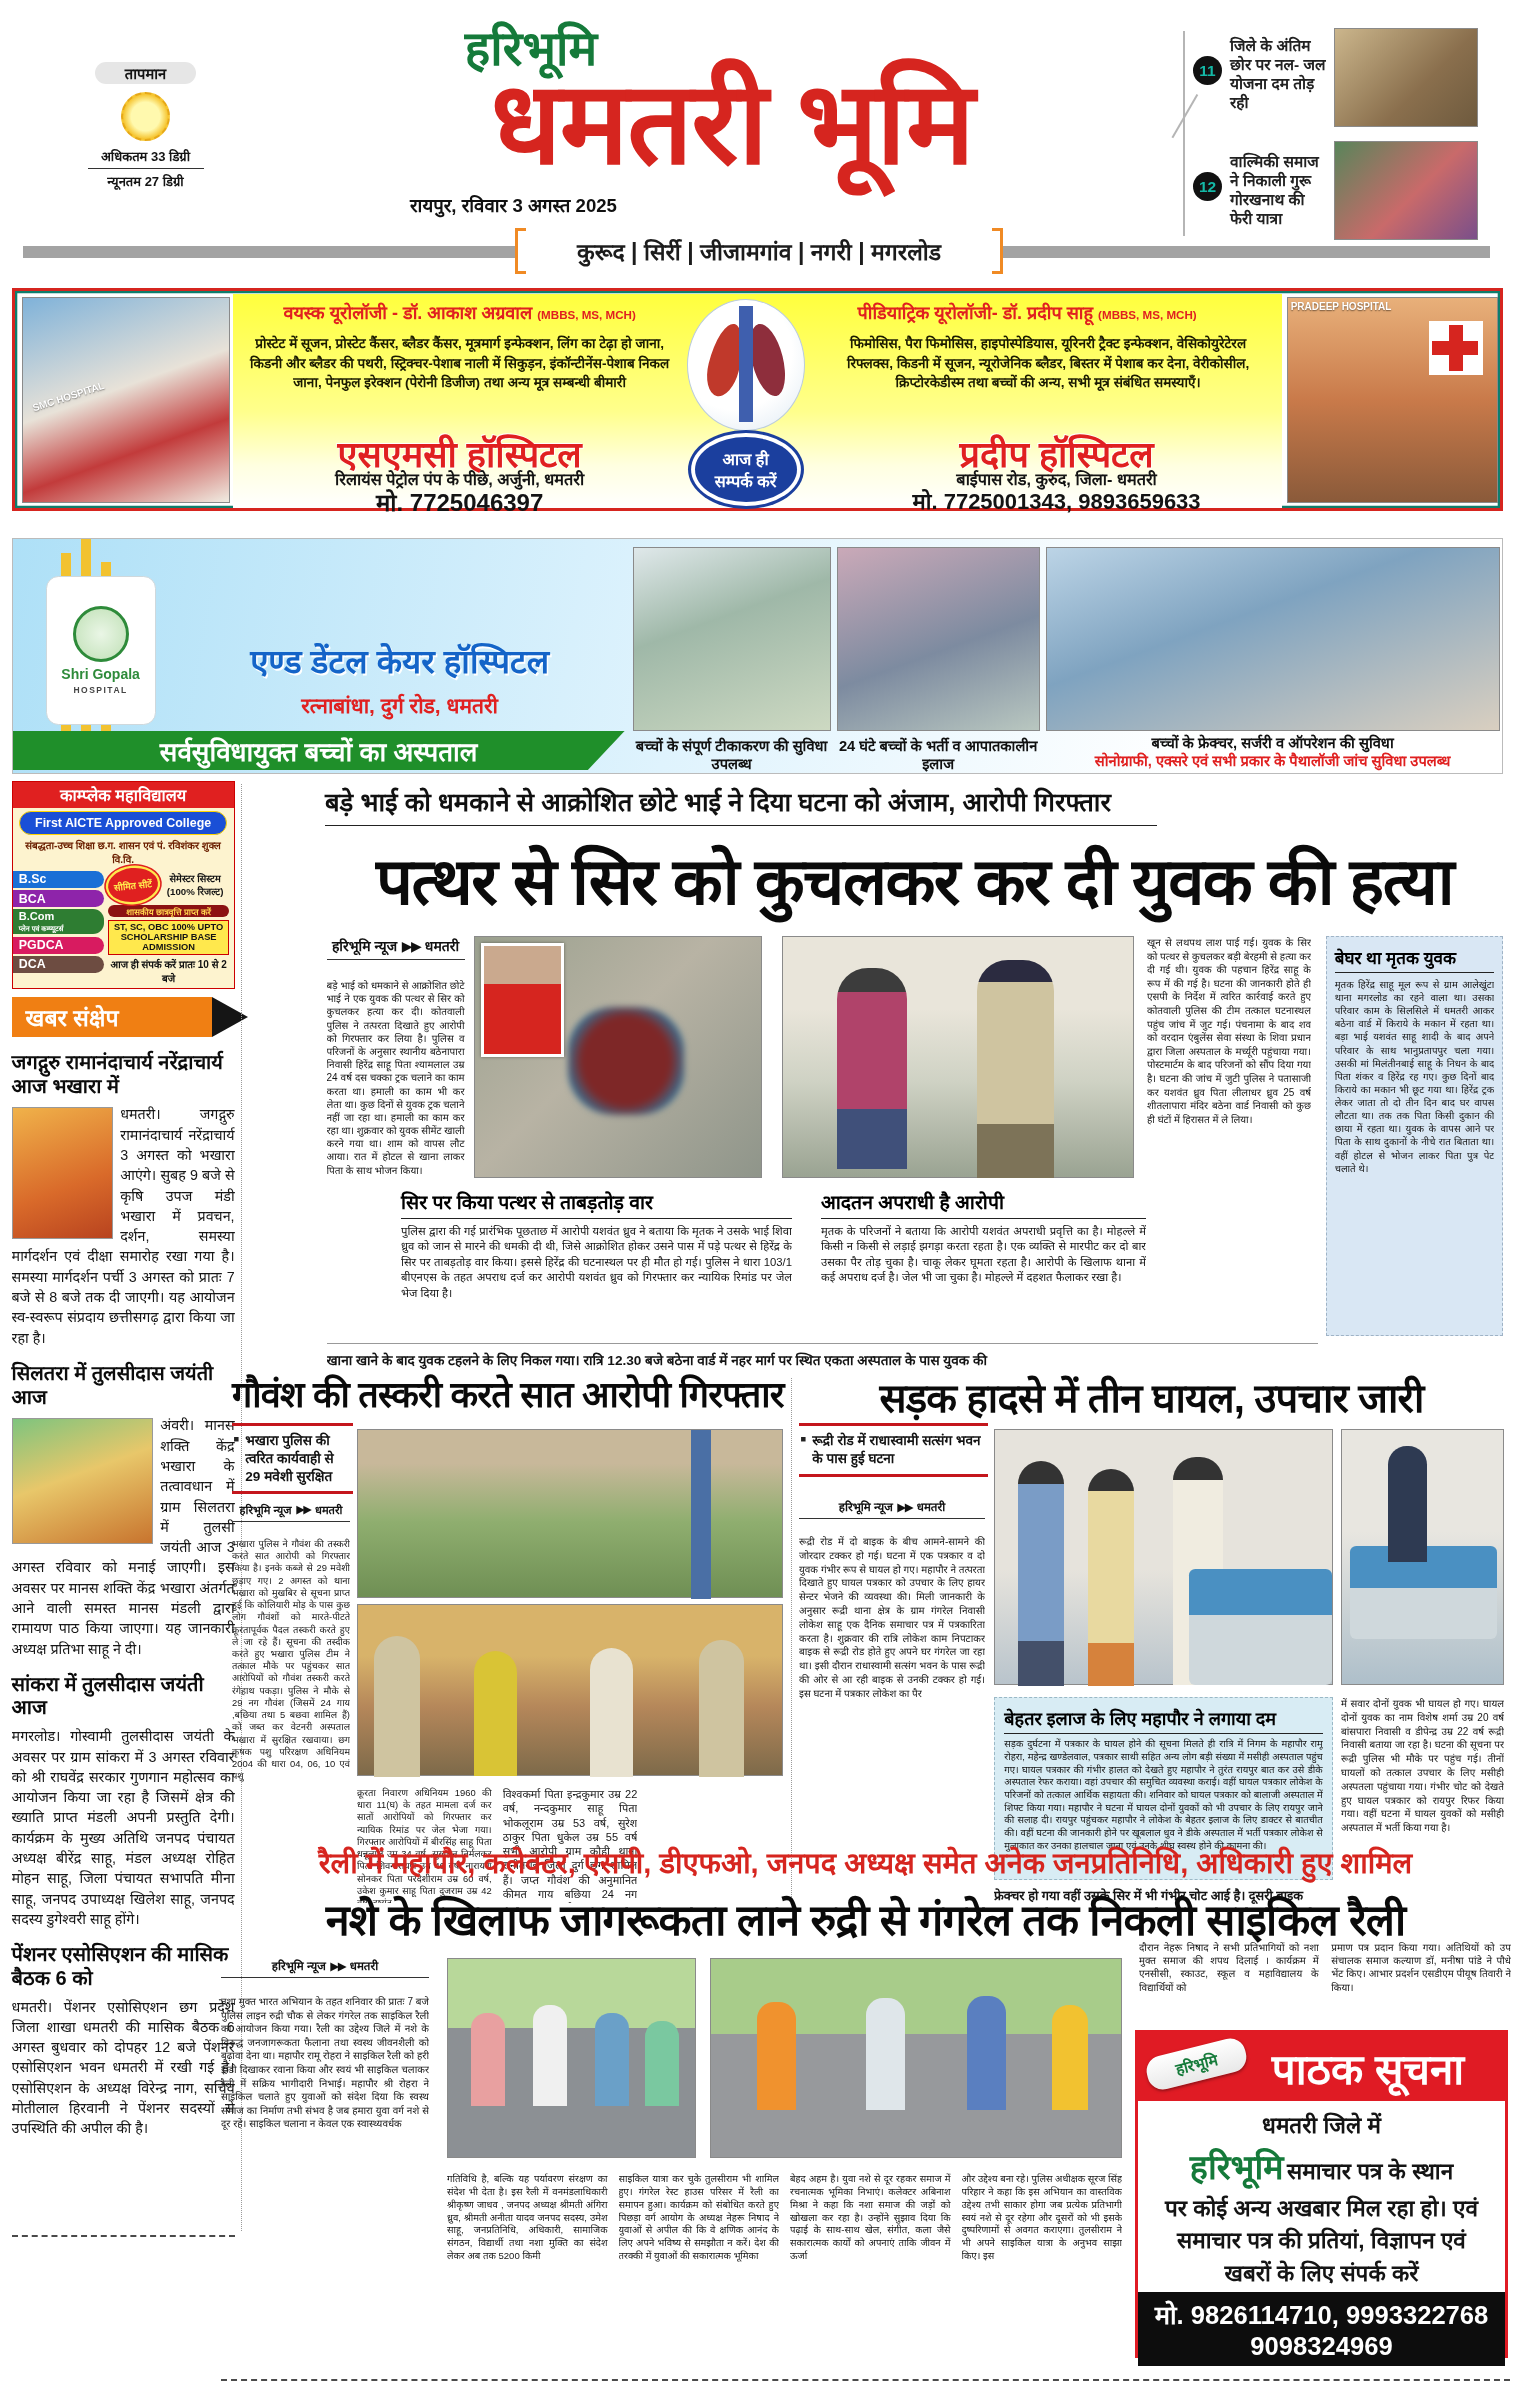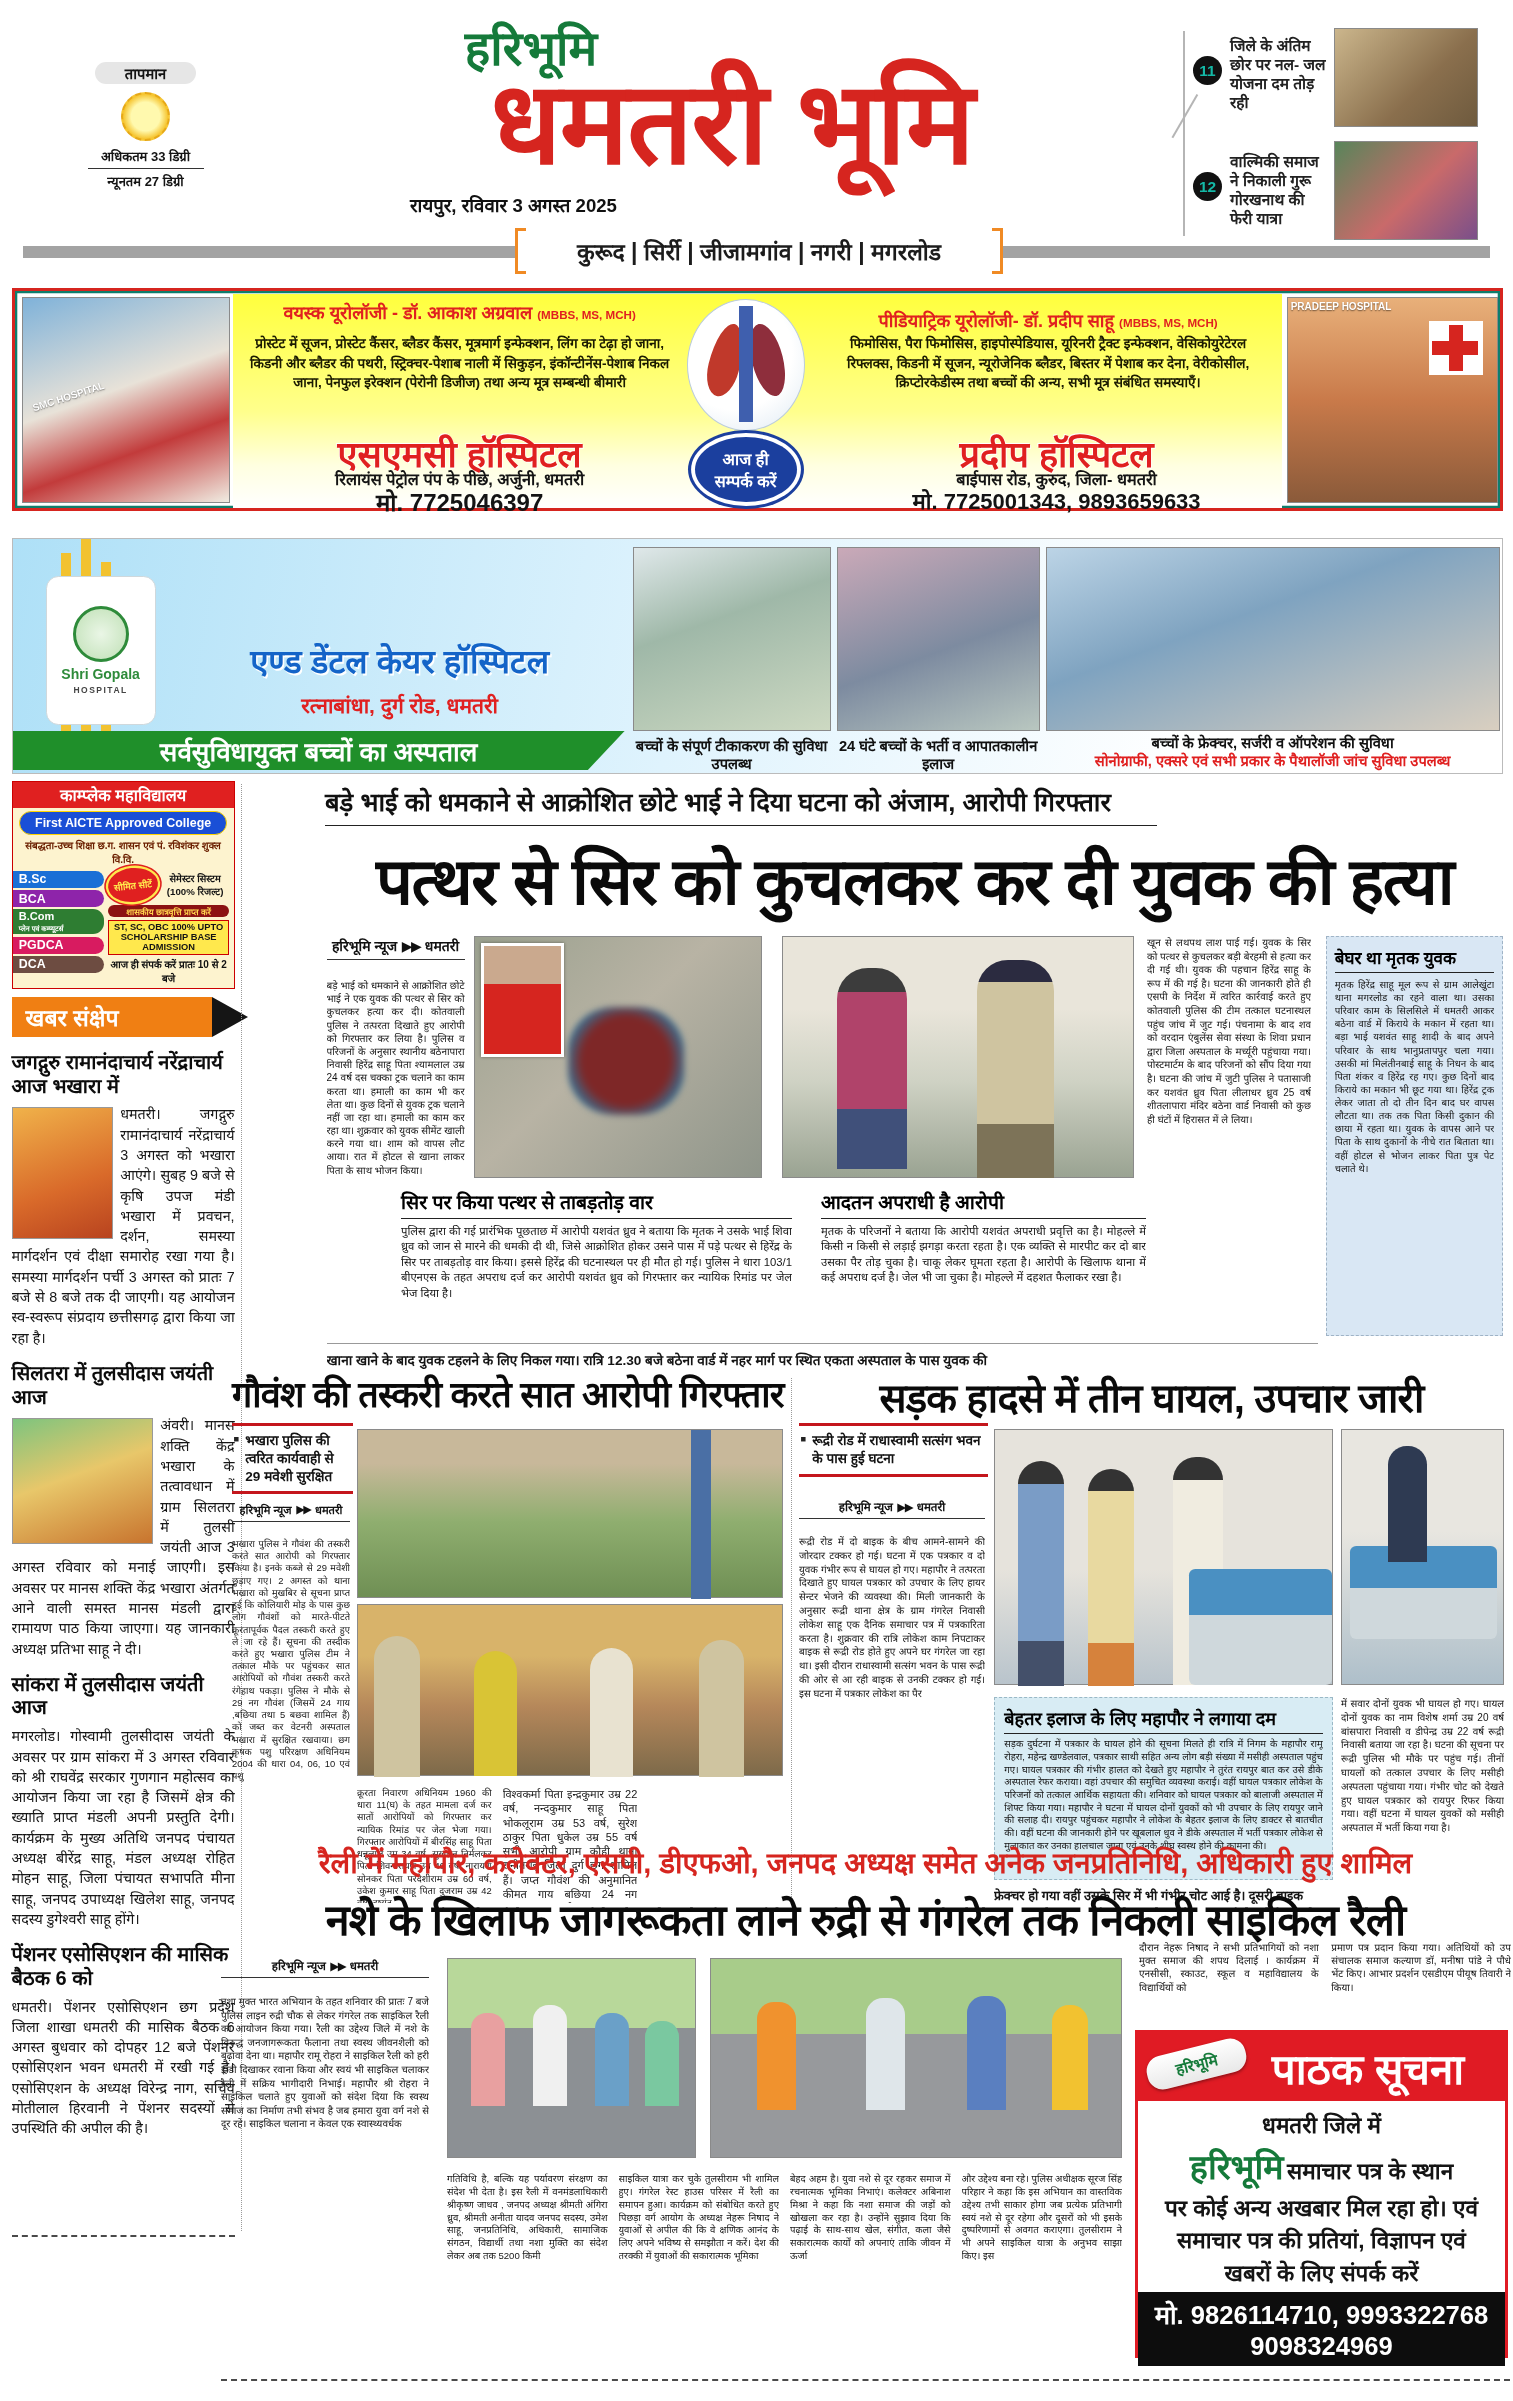--- a/index.html
+++ b/index.html
@@ -111,21 +111,21 @@
       <span style="font-size:11.6px;">(MBBS, MS, MCH)</span>
     </div>
     <div class="abs ad-body" style="left:232px;top:43px;width:426px;font-size:13.6px;line-height:1.45;">प्रोस्टेट में सूजन, प्रोस्टेट कैंसर, ब्लैडर कैंसर, मूत्रमार्ग इन्फेक्शन, लिंग का टेढ़ा हो जाना, किडनी और ब्लैडर की पथरी, स्ट्रिक्चर-पेशाब नाली में सिकुड़न, इंकॉन्टीनेंस-पेशाब निकल जाना, पेनफुल इरेक्शन (पेरोनी डिजीज) तथा अन्य मूत्र सम्बन्धी बीमारी</div>
 
     <div class="abs" style="left:672px;top:7.7px;width:116px;height:130px;border-radius:50%;background:radial-gradient(circle at 40% 40%,#fff 55%,#dce8f2);border:1.5px solid #bcd;overflow:hidden;">
       <div class="abs" style="left:22px;top:23px;width:31px;height:74px;border-radius:50% 50% 50% 50%/60% 60% 40% 40%;background:#c0392b;transform:rotate(14deg);"></div>
       <div class="abs" style="left:64px;top:23px;width:31px;height:74px;border-radius:50%;background:#8e2e3c;transform:rotate(-14deg);"></div>
       <div class="abs" style="left:51px;top:6.2px;width:14px;height:116px;background:#3f5fae;"></div>
     </div>
 
-    <div class="abs ad-doc-title center" style="left:805px;top:9.3px;width:457px;font-size:18px;margin-top:8px;">
+    <div class="abs ad-doc-title center" style="left:784px;top:9.3px;width:457px;font-size:18px;">
       <span>पीडियाट्रिक यूरोलॉजी- डॉ. प्रदीप साहू</span>
       <span style="font-size:11.6px;">(MBBS, MS, MCH)</span>
     </div>
     <div class="abs ad-body" style="left:813px;top:43px;width:441px;font-size:13.6px;line-height:1.45;">फिमोसिस, पैरा फिमोसिस, हाइपोस्पेडियास, यूरिनरी ट्रैक्ट इन्फेक्शन, वेसिकोयुरेटेरल रिफ्लक्स, किडनी में सूजन, न्यूरोजेनिक ब्लैडर, बिस्तर में पेशाब कर देना, वेरीकोसील, क्रिप्टोरकेडीस्म तथा बच्चों की अन्य, सभी मूत्र संबंधित समस्याएँ।</div>
 
     <div class="abs hosp-name center nowrap" style="left:232px;top:138px;width:426px;font-size:36px;">एसएमसी हॉस्पिटल</div>
     <div class="abs center" style="left:232px;top:177px;width:426px;font-size:16.3px;font-weight:bold;">रिलायंस पेट्रोल पंप के पीछे, अर्जुनी, धमतरी</div>
     <div class="abs center" style="left:232px;top:194px;width:426px;font-size:24px;font-weight:bold;">मो. 7725046397</div>
 
     <div class="abs badge-blue" style="left:680px;top:146px;width:102px;height:65px;font-size:16.3px;">

